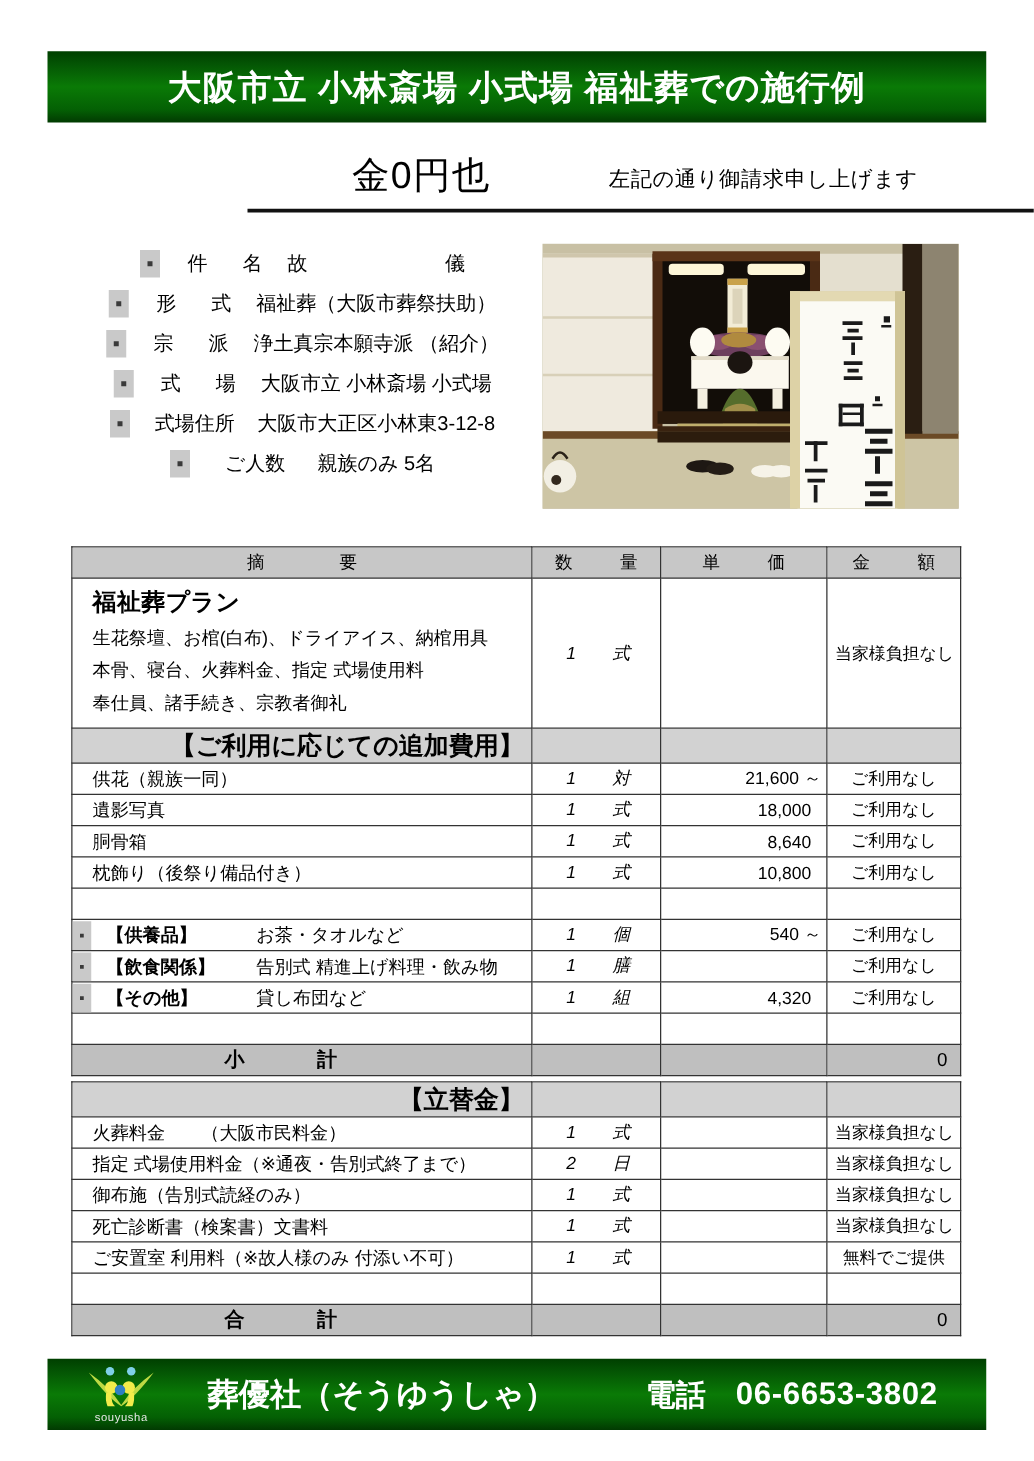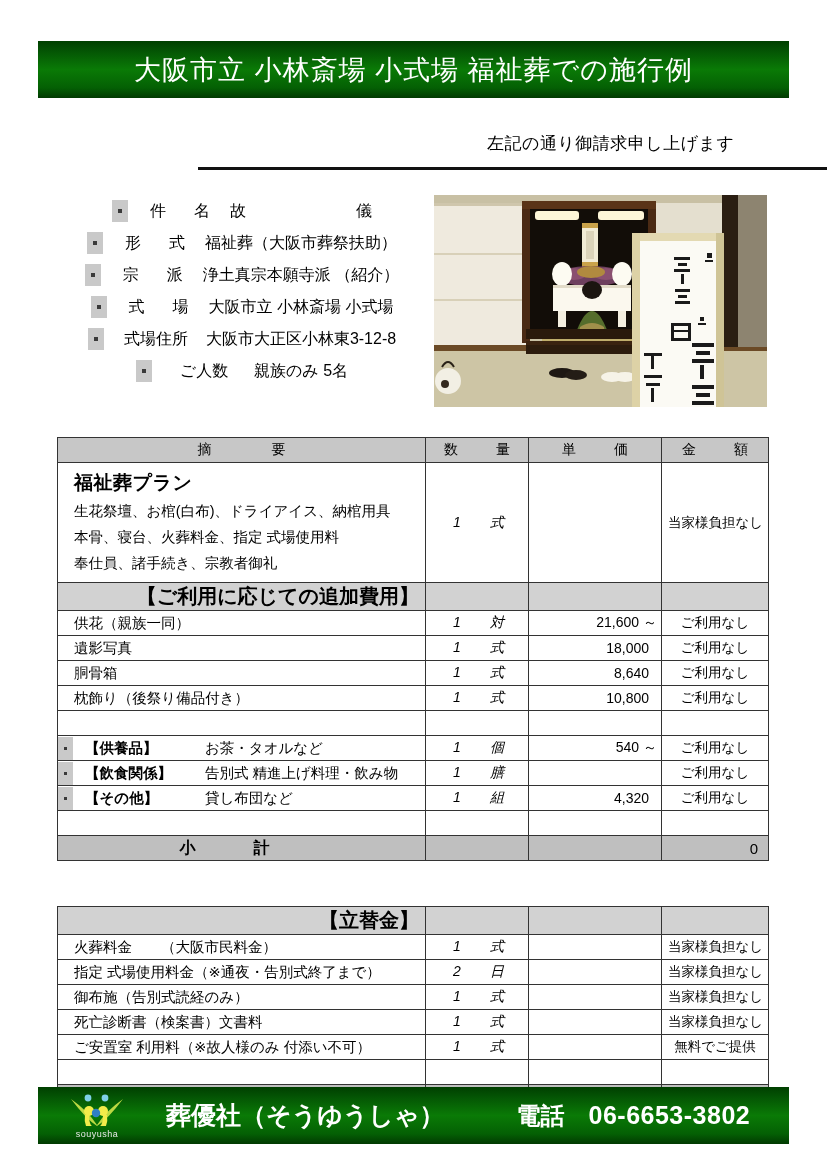--- a/index.html
+++ b/index.html
@@ -25,21 +25,21 @@
     height: 57px;
     background: linear-gradient(to bottom,
         #003f00 0%, #045504 18%, #0a7a06 50%, #046004 82%, #013a01 100%);
     display: flex;
     align-items: center;
     justify-content: center;
   }
   .title-banner .title-text {
     color: #ffffff;
     font-size: 27px;
-    font-weight: normal;
+    font-weight: bold;
     letter-spacing: 1px;
     white-space: nowrap;
   }
 
   
   .bill-head {
     position: absolute;
     left: 57px;
     top: 118px;
     width: 720px;
@@ -163,21 +163,21 @@
   table.grid td {
     border: 1px solid #333;
     padding: 0 6px;
     height: 25px;
     box-sizing: border-box;
     vertical-align: middle;
     overflow: hidden;
     white-space: nowrap;
   }
   .tbl-main { left: 57px; top: 437px; width: 711px; }
-  .tbl-adv  { left: 57px; top: 906px; width: 711px; }
+  .tbl-adv  { left: 57px; top: 865px; width: 711px; }
 
   col.c-desc { width: 368px; }
   col.c-qty  { width: 103px; }
   col.c-unit { width: 133px; }
   col.c-amt  { width: 107px; }
 
   .hdr td {
     background: #c7c7c7;
     text-align: center;
     font-size: 14px;
@@ -307,20 +307,21 @@
   }
 </style>
 </head>
 <body>
 
 <div class="title-banner">
   <span class="title-text">大阪市立 小林斎場 小式場 福祉葬での施行例</span>
 </div>
 
 <div class="bill-head">
+  <div class="bill-amount">金0円也</div>
   <div class="bill-note">左記の通り御請求申し上げます</div>
   <div class="bill-rule"></div>
 </div>
 
 <div class="details">
 
   <div class="detail-row">
     <span class="detail-bullet">
         <i></i>
       </span>

